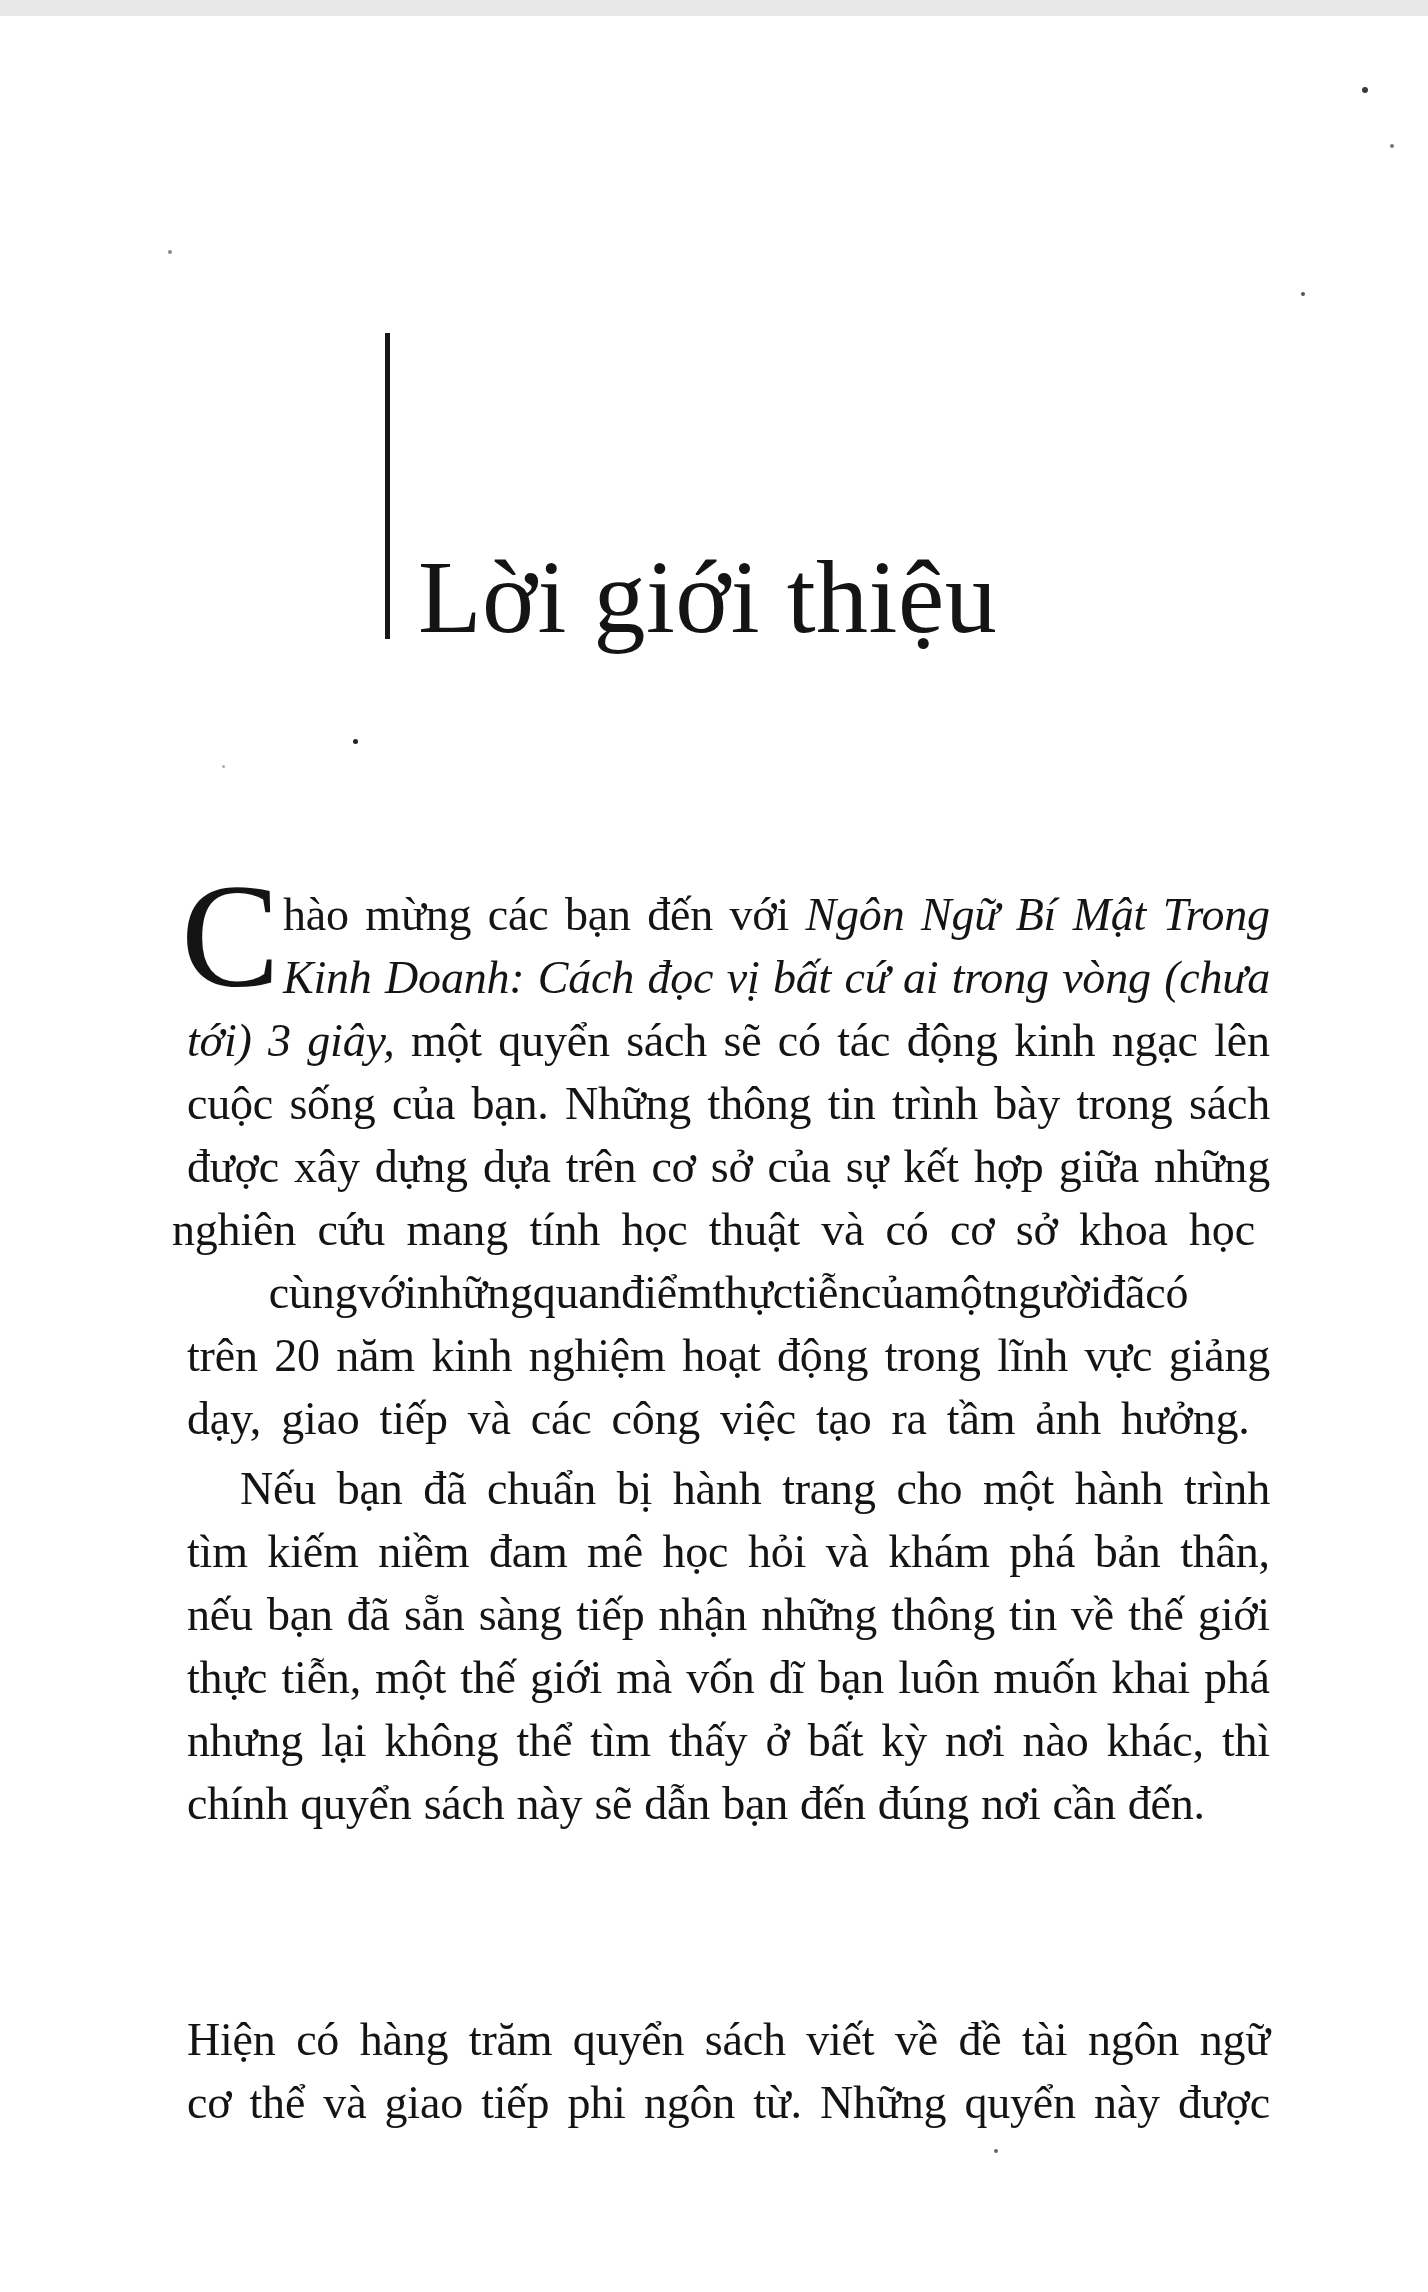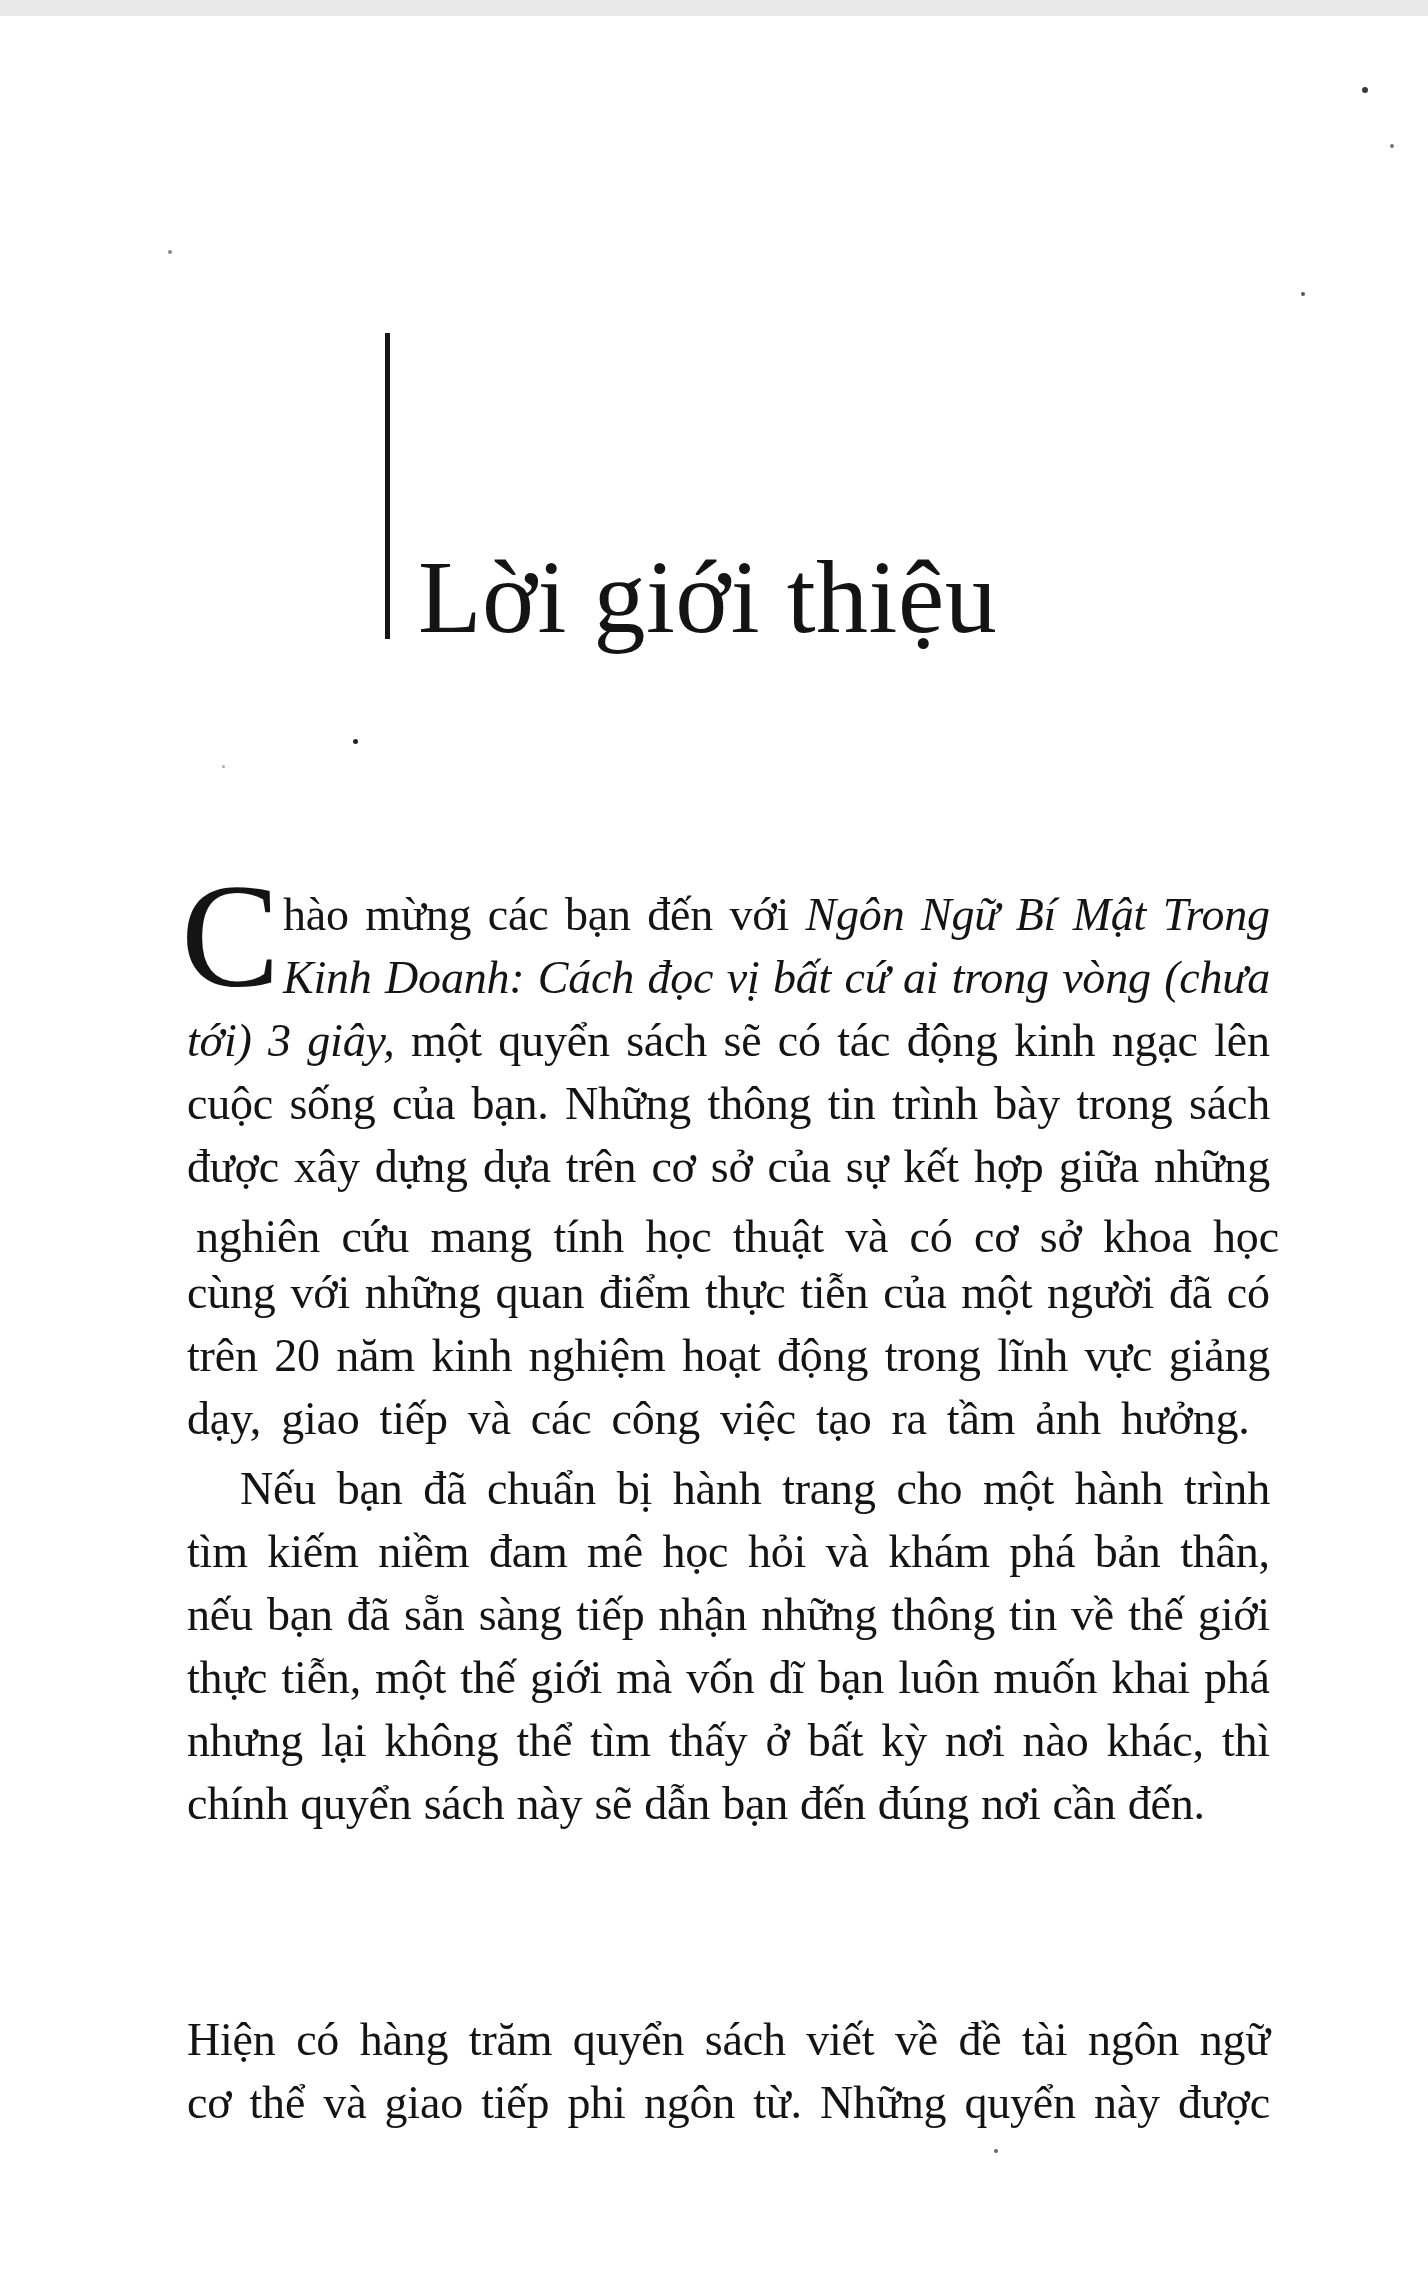--- a/index.html
+++ b/index.html
@@ -133,35 +133,35 @@
         <span>trên</span>
         <span>cơ</span>
         <span>sở</span>
         <span>của</span>
         <span>sự</span>
         <span>kết</span>
         <span>hợp</span>
         <span>giữa</span>
         <span>những</span>
       </div>
-      <div class="line justify" style="left: 196px; top: 1189px; width: 1083px; align-items: flex-end;">
+      <div class="line justify" style="left: 172px; top: 1189px; width: 1083px;">
         <span>nghiên</span>
         <span>cứu</span>
         <span>mang</span>
         <span>tính</span>
         <span>học</span>
         <span>thuật</span>
         <span>và</span>
         <span>có</span>
         <span>cơ</span>
         <span>sở</span>
         <span>khoa</span>
         <span>học</span>
       </div>
-      <div class="line justify" style="left: 187px; top: 1252px; width: 1083px;">
+      <div class="line justify" style="left: 187px; top: 1252px; width: 1083px; justify-content: center;">
         <span>cùng</span>
         <span>với</span>
         <span>những</span>
         <span>quan</span>
         <span>điểm</span>
         <span>thực</span>
         <span>tiễn</span>
         <span>của</span>
         <span>một</span>
         <span>người</span>

